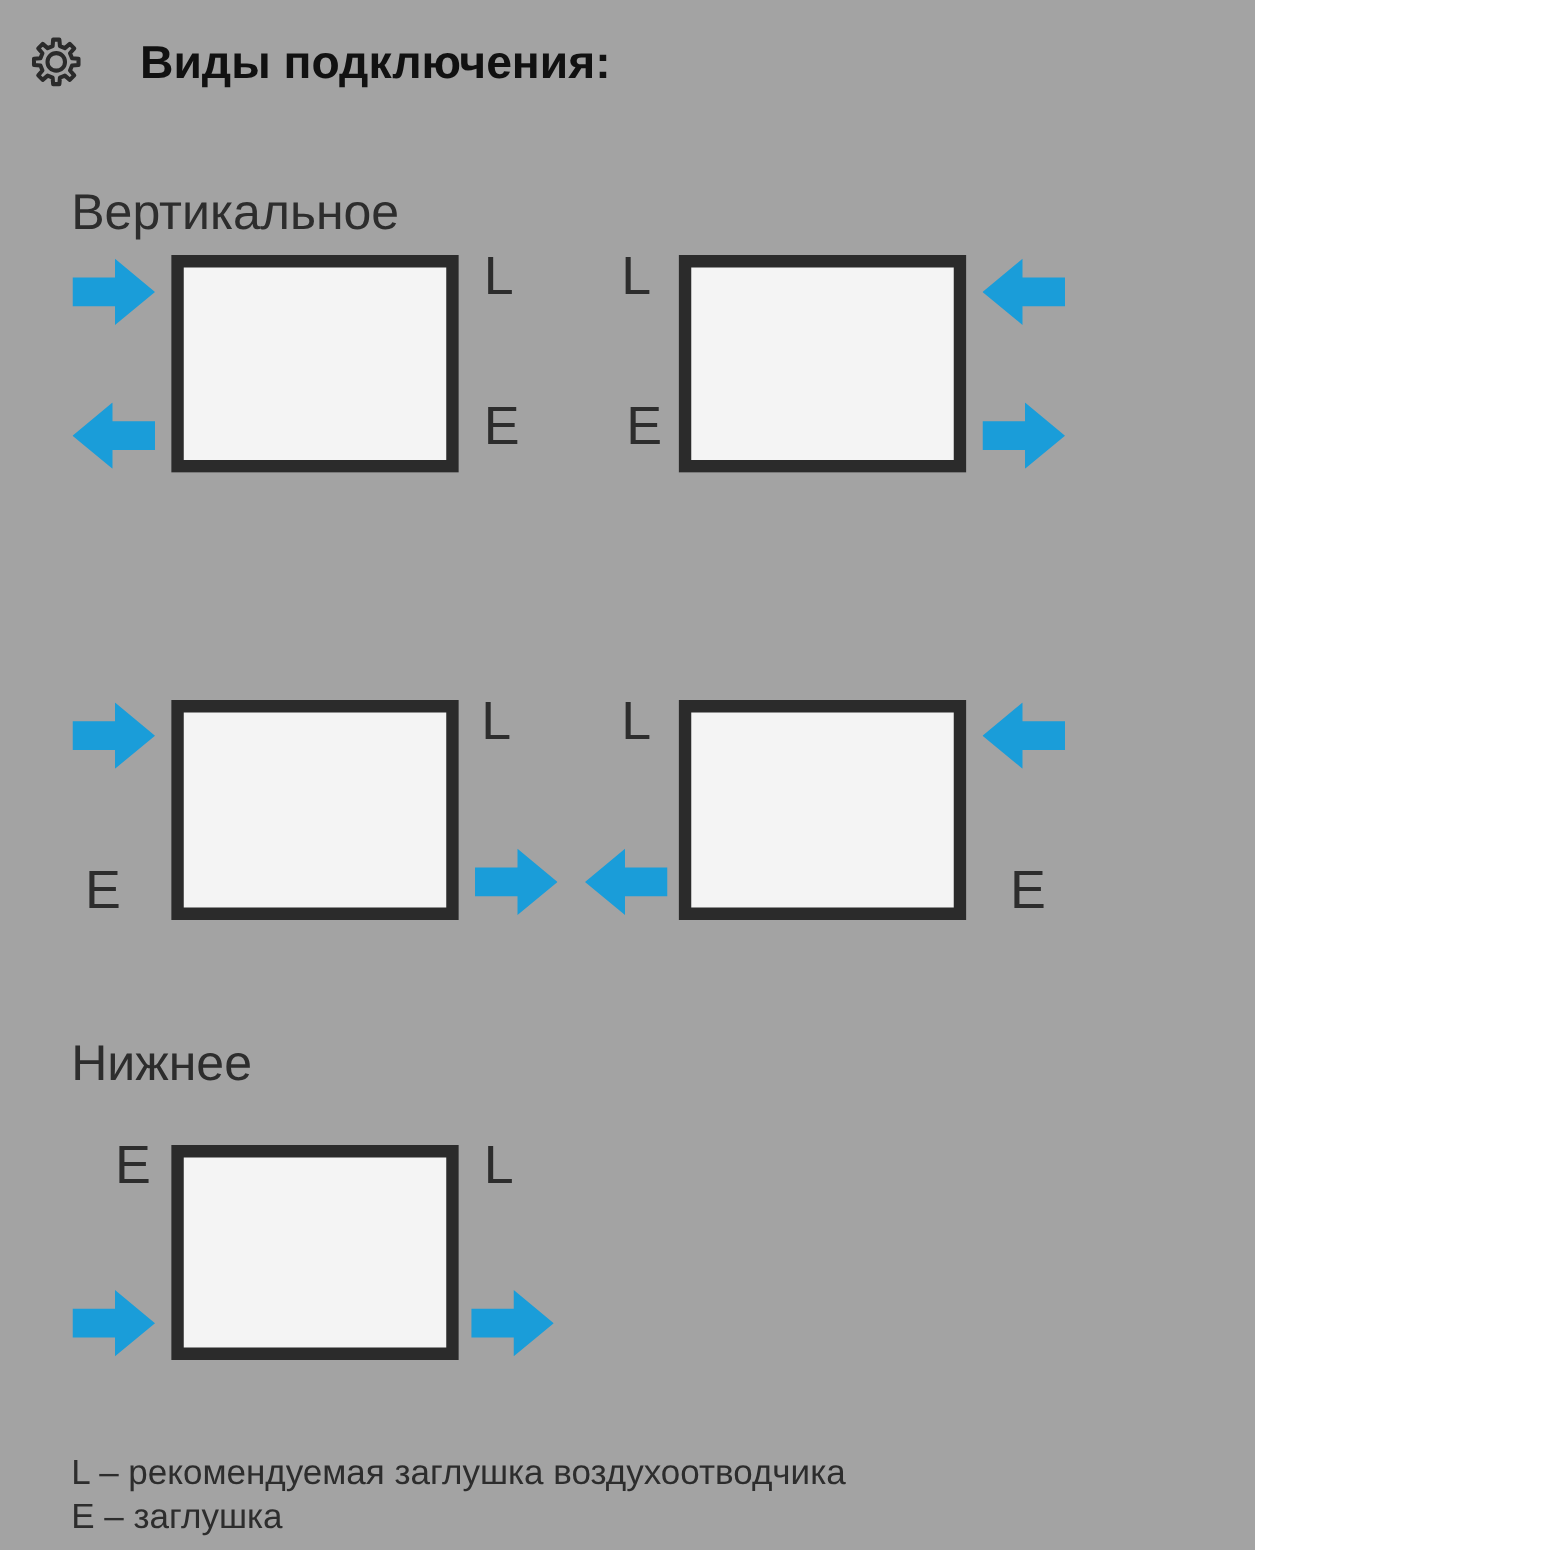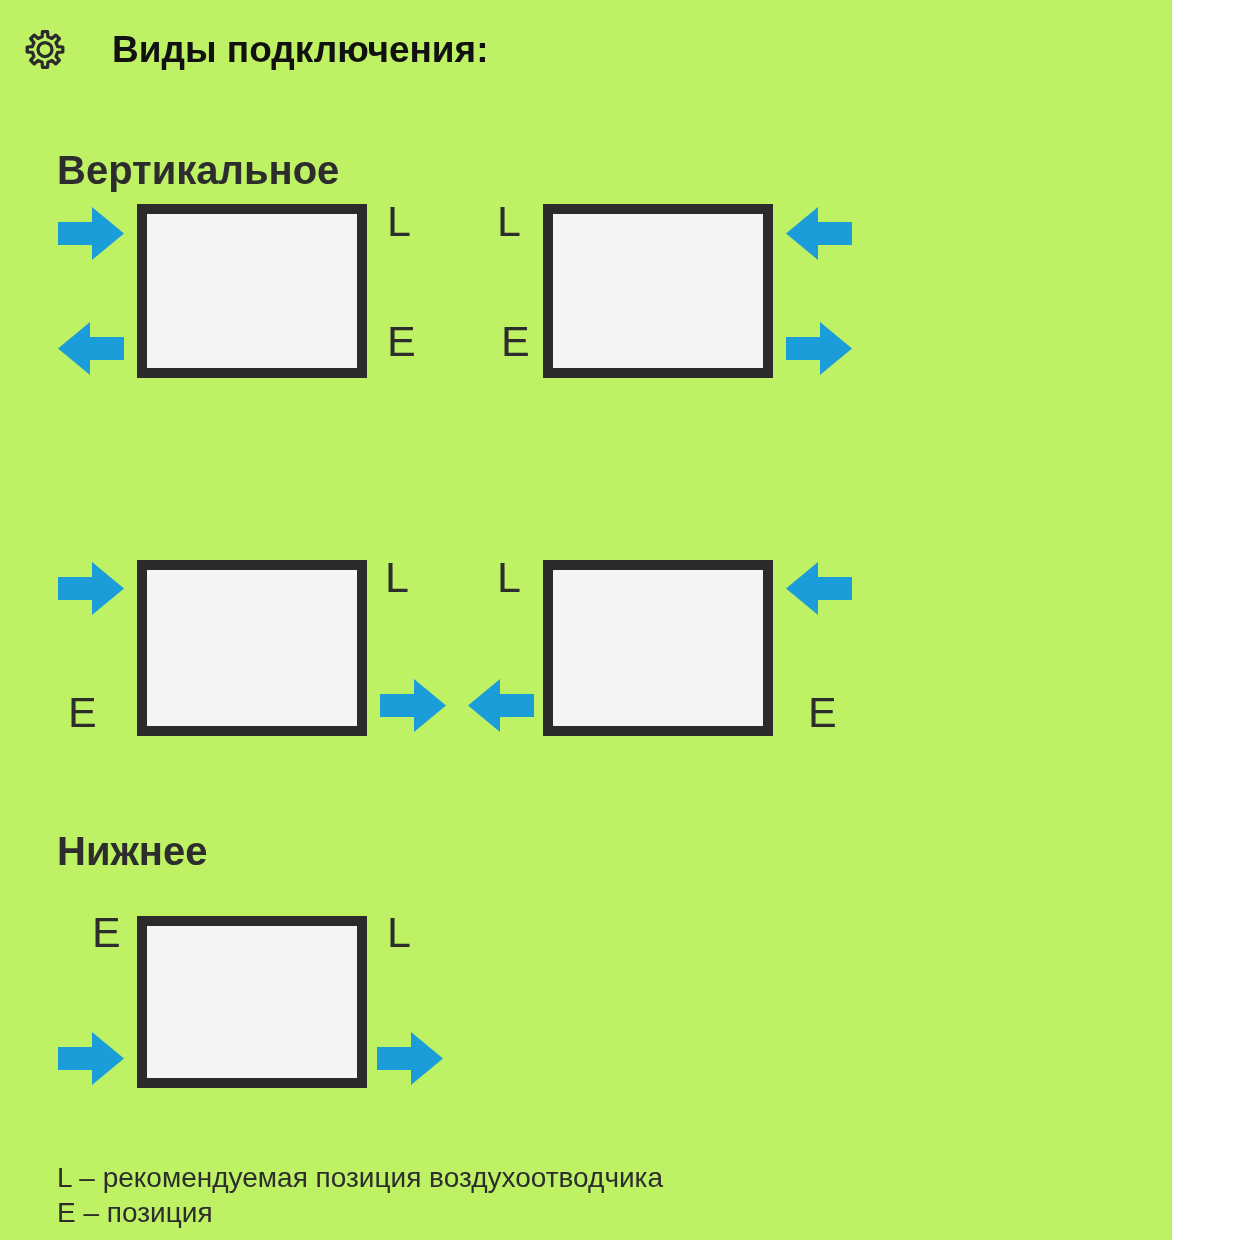--- a/index.html
+++ b/index.html
@@ -1,20 +1,20 @@
 <!DOCTYPE html>
 <html style="--c-arrow: #1A9DD9; --c-frame: #2B2B2B; --c-fill: #F4F4F4; --c-text: #2D2D2D; --c-title: #111111;"><head>
 <meta charset="utf-8">
 <style>
   html, body { margin: 0; padding: 0; background: #ffffff; }
   #page {
     position: relative;
-    width: 1172px;
+    width: 1004px;
     height: 1240px;
-    background: #bef264;
+    background: #a3a3a3;
     overflow: hidden;
     font-family: "Liberation Sans", sans-serif;
     color: var(--c-text, #2d2d2d);
   }
   .layer { position: absolute; inset: 0; }
 
   
   .gear {
     position: absolute;
     left: 20px; top: 21px;
@@ -30,21 +30,21 @@
     color: var(--c-title, #111111);
     white-space: nowrap;
   }
 
   
   .sec-title {
     position: absolute;
     left: 57px;
     margin: 0;
     font-size: 40px;
-    font-weight: 700;
+    font-weight: 400;
     line-height: 1;
     color: var(--c-text, #2d2d2d);
     white-space: nowrap;
   }
 
   
   .radiator {
     position: absolute;
     width: 230px;
     box-sizing: border-box;
@@ -163,17 +163,17 @@
     <span class="port" style="left:387px;top:911px">L</span>
     <svg class="arrow" style="left:58px;top:1032px" viewBox="0 0 66 53">
         <use href="#arrow-shape" fill="currentColor"></use>
       </svg>
     <svg class="arrow" style="left:377px;top:1032px" viewBox="0 0 66 53">
         <use href="#arrow-shape" fill="currentColor"></use>
       </svg>
   </section>
 
   <div class="layer">
-    <div class="legend-line" style="top:1164px">L – рекомендуемая позиция воздухоотводчика</div>
-    <div class="legend-line" style="top:1199px">E – позиция</div>
+    <div class="legend-line" style="top:1164px">L – рекомендуемая заглушка воздухоотводчика</div>
+    <div class="legend-line" style="top:1199px">E – заглушка</div>
   </div>
 
 </div>
 
 </body></html>

